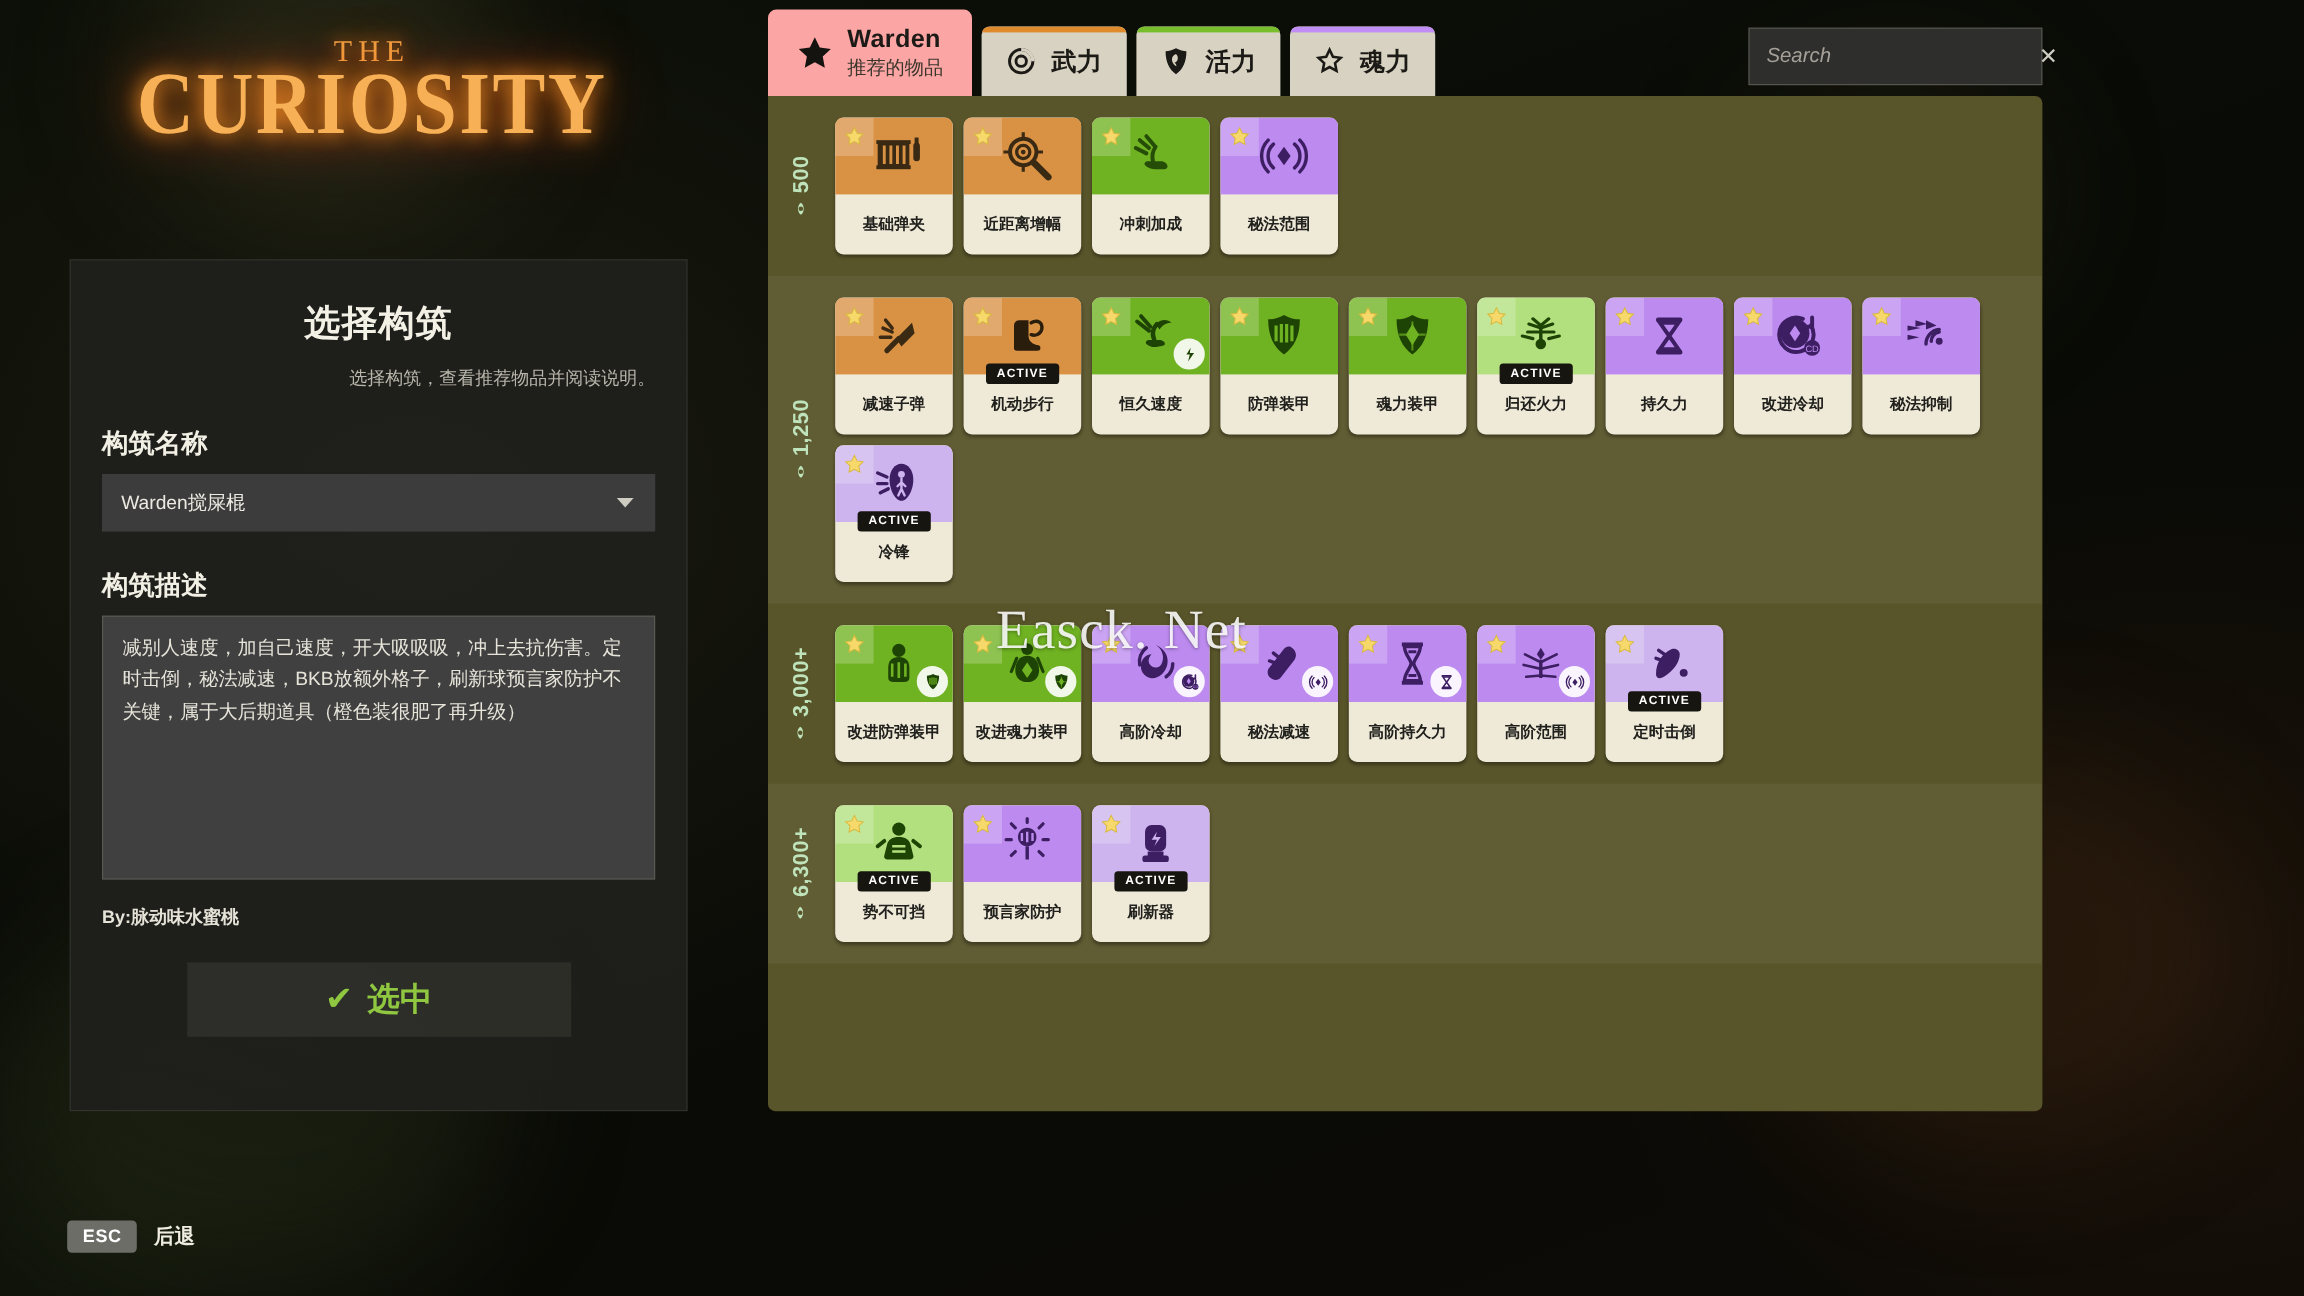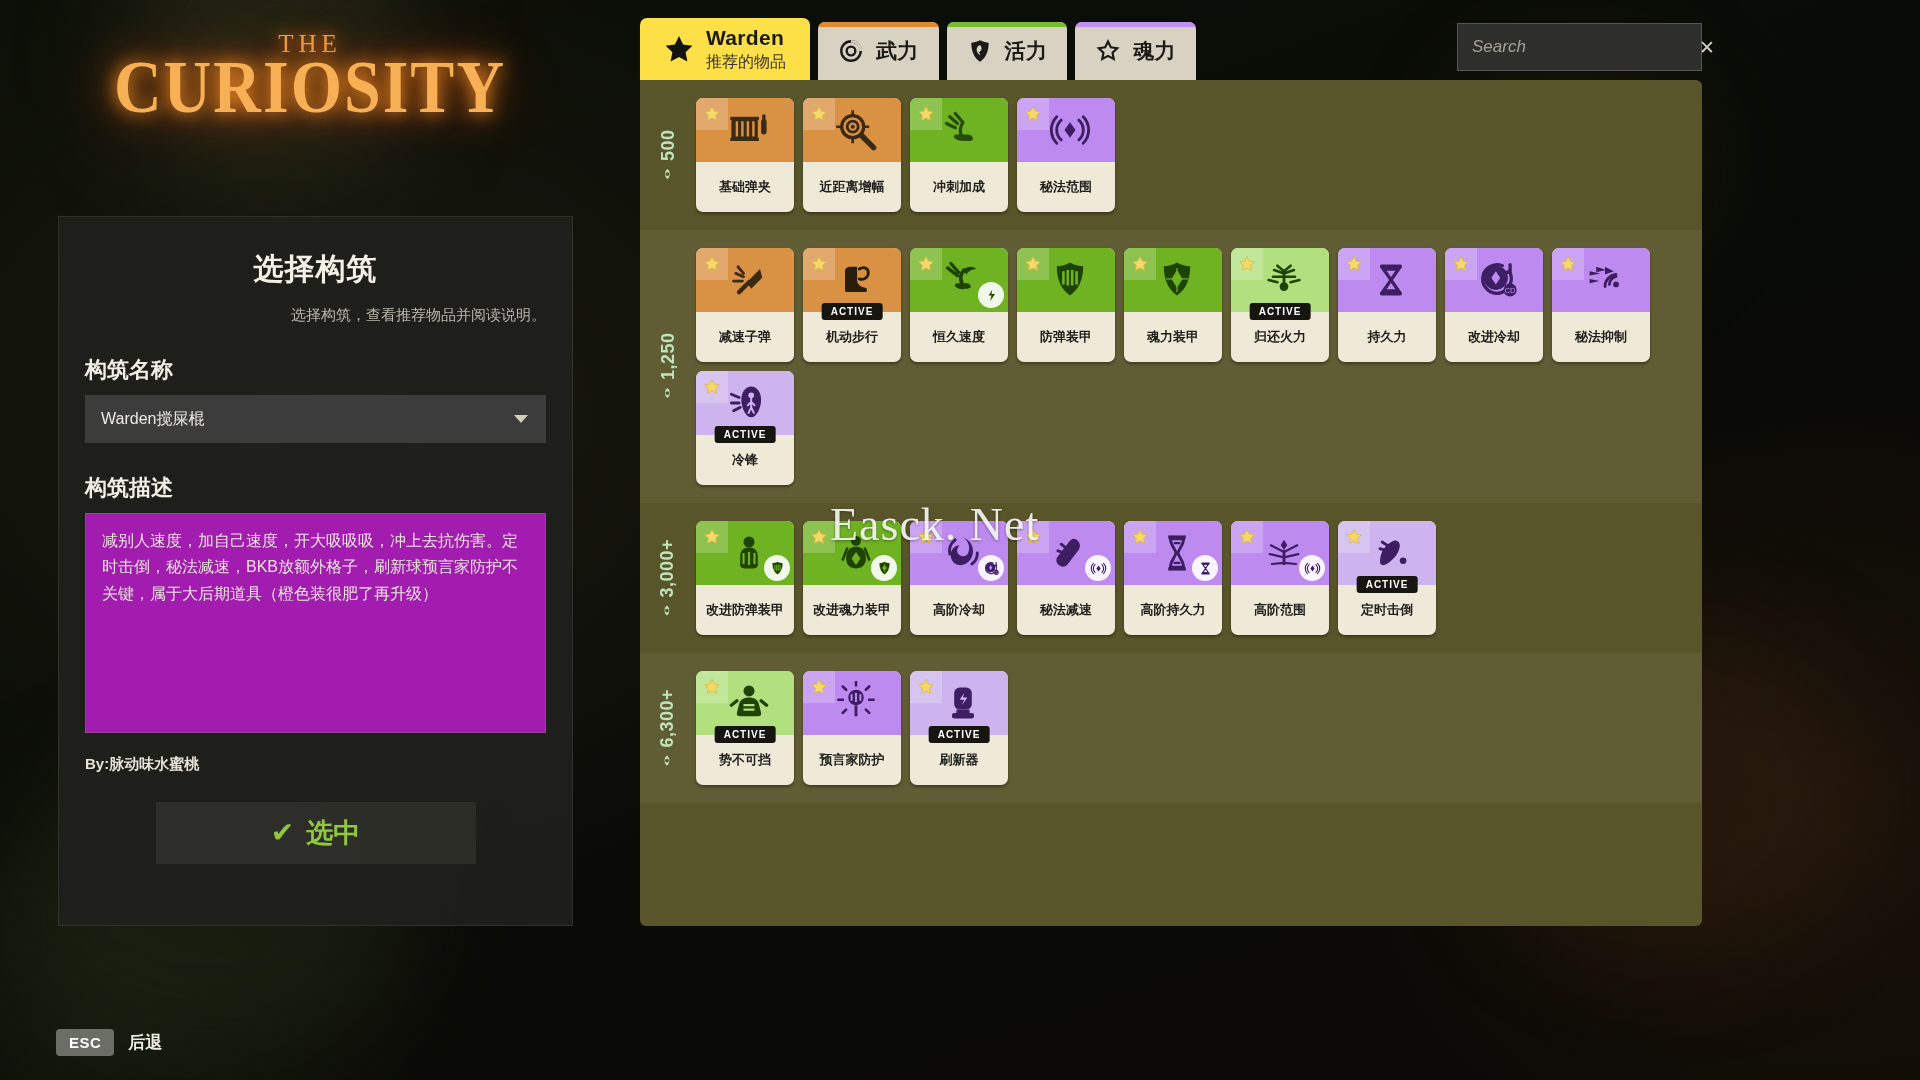--- a/index.html
+++ b/index.html
@@ -75,57 +75,57 @@
     display:flex; align-items:center; padding:0 16px;
     font-size:16px; color:#eceae2; position:relative; cursor:pointer;
   }
   .select-box .caret{
     position:absolute; right:18px; top:50%; transform:translateY(-50%);
     width:0;height:0;border-left:7px solid transparent;border-right:7px solid transparent;
     border-top:8px solid #cfccc2;
   }
   .desc-label{ margin-top:30px; }
   .desc-box{
-    width:100%; height:220px; background:#a21caf;
+    width:100%; height:220px; background:#404040;
     border:1px solid rgba(120,120,105,0.45);
     padding:14px 16px; font-size:16px; line-height:1.65; color:#e7e4da;
     overflow:hidden; cursor:text;
   }
   .author{
     margin-top:22px; font-size:15px; color:#e6e3d9; font-weight:700;
   }
   .select-btn{
     margin:28px auto 0 auto; width:320px; height:62px;
     background:rgba(58,58,52,0.55);
     display:flex; align-items:center; justify-content:center; gap:12px;
     cursor:pointer;
   }
   .select-btn .chk{ color:#8fc740; font-size:28px; line-height:1; }
   .select-btn .txt{ color:#8fc740; font-size:27px; font-weight:700; }
 
   
-  .esc-bar{ position:absolute; left:56px; bottom:24px; display:flex; align-items:center; gap:14px; z-index:7;}
+  .esc-bar{ position:absolute; left:56px; bottom:36px; display:flex; align-items:center; gap:14px; z-index:7;}
   .esc-key{
     background:#6d6d68; color:#fff; font-size:15px; font-weight:700;
     padding:5px 13px; border-radius:4px; letter-spacing:.5px;
   }
   .esc-text{ font-size:17px; color:#efece2; font-weight:700; }
 
   
   .shop{
     position:absolute; left:640px; top:18px; width:1062px; height:910px; z-index:6;
   }
   .tabs{ display:flex; gap:8px; height:62px; align-items:flex-end; position:relative; }
   .tab{
     height:58px; border-radius:7px 7px 0 0; display:flex; align-items:center;
     padding:0 20px; gap:12px; cursor:pointer; position:relative;
     background:#d7d2c1; color:#1c1a16; overflow:hidden;
   }
   .tab .accent{ position:absolute; left:0; right:0; top:0; height:5px; }
-  .tab.selected{ background:#fde047; height:62px; padding:0 24px; }
+  .tab.selected{ background:#fca5a5; height:72px; padding:0 24px; }
   .tab-icon{ font-size:27px; line-height:1; display:flex; align-items:center; }
   .tab-main{ font-size:21px; font-weight:700; letter-spacing:.3px;}
   .tab-sub{ font-size:16px; color:#3a362c; margin-top:2px;}
   .tab-textcol{ display:flex; flex-direction:column; justify-content:center;}
 
   .search-wrap{ position:absolute; right:0; top:5px; width:245px; height:48px; z-index:8;}
   .search-box{
     width:100%; height:100%; background:#2e2e2c;
     border:1px solid rgba(120,120,110,0.55);
     display:flex; align-items:center; padding:0 14px;

